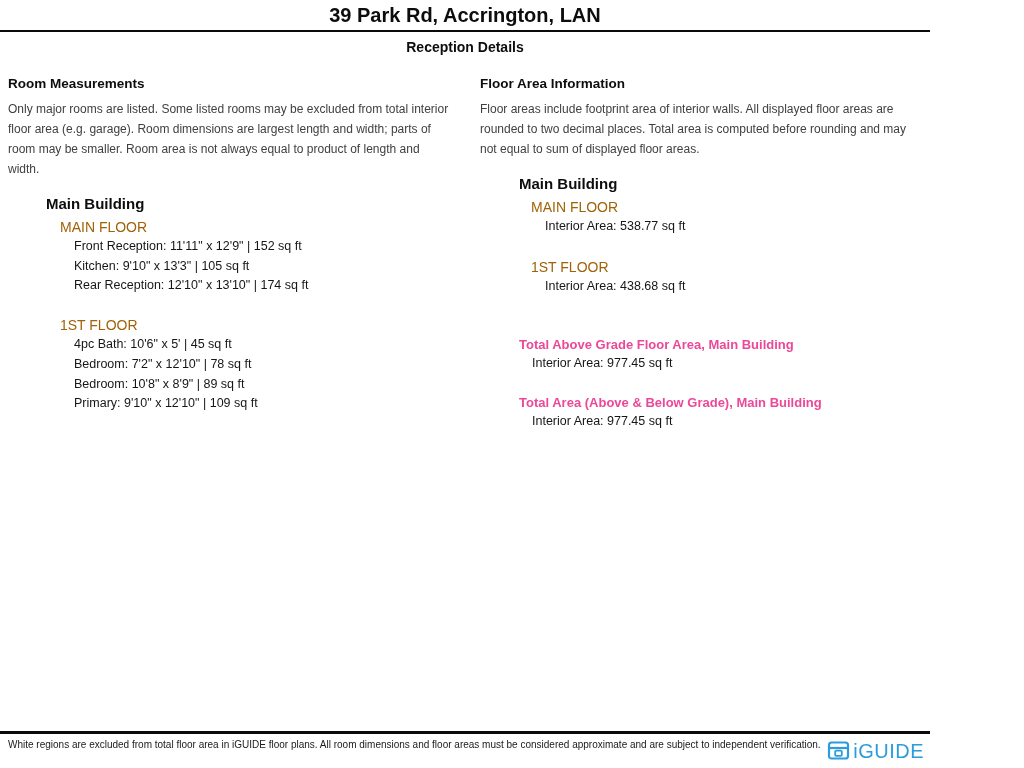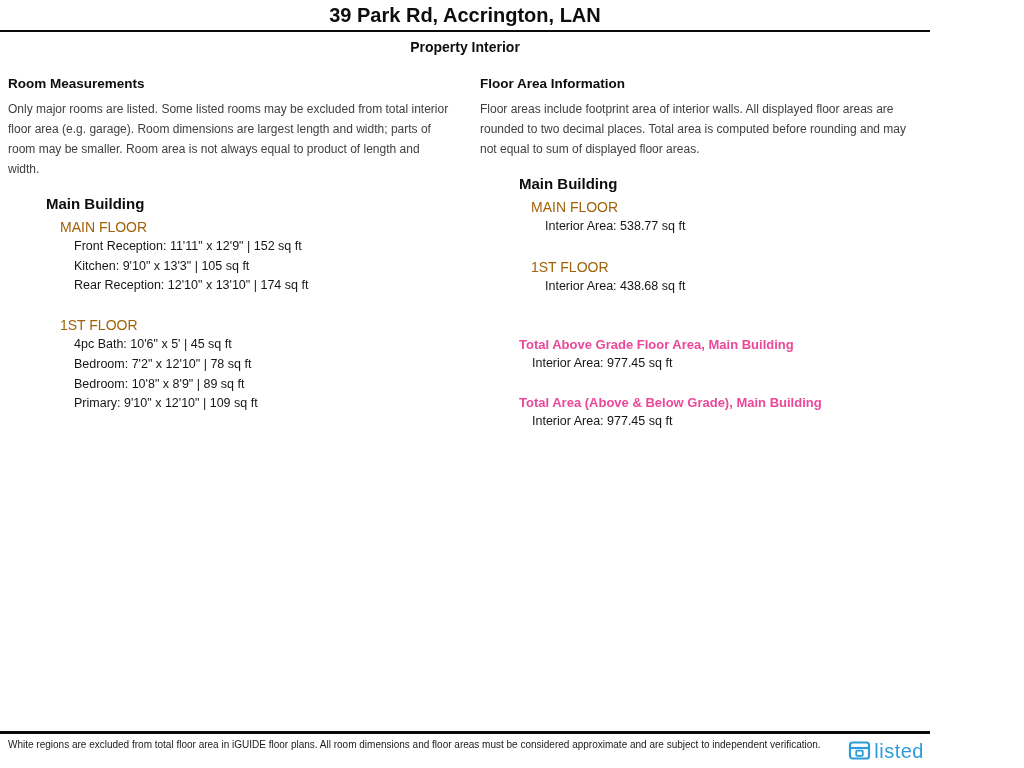--- a/index.html
+++ b/index.html
@@ -90,21 +90,21 @@
     line-height: 22px;
   }
 </style>
 </head>
 <body>
 
 <div class="page">
 
   <div class="doc-title">39 Park Rd, Accrington, LAN</div>
   <div class="rule-top"></div>
-  <div class="doc-subtitle">Property Interior</div>
+  <div class="doc-subtitle">Reception Details</div>
 
   <div class="columns">
 
     <div class="col col-left">
       <div class="section-heading">Room Measurements</div>
       <div class="section-desc">Only major rooms are listed. Some listed rooms may be excluded from total interior floor area (e.g. garage). Room dimensions are largest length and width; parts of room may be smaller. Room area is not always equal to product of length and width.</div>
       <div class="building-block">
         <div class="building-name">Main Building</div>
         <div>
             <div class="floor-section">
@@ -159,18 +159,18 @@
     <div class="footer-content">
       <div class="disclaimer">White regions are excluded from total floor area in iGUIDE floor plans. All room dimensions and floor areas must be considered approximate and are subject to independent verification.</div>
       <a class="brand" href="#">
         <span style="display:inline-flex;">
           <svg width="23" height="23" viewBox="0 0 23 23" aria-hidden="true">
             <rect x="2" y="3.5" width="19" height="16" rx="2.6" fill="none" stroke="#2D9CDB" stroke-width="2.2"></rect>
             <line x1="2" y1="9" x2="21" y2="9" stroke="#2D9CDB" stroke-width="2.2"></line>
             <rect x="8.2" y="11.6" width="6.6" height="5.2" rx="1" fill="none" stroke="#2D9CDB" stroke-width="1.8"></rect>
           </svg>
         </span>
-        <span class="brand-text" style="color: rgb(45, 156, 219);">listed</span>
+        <span class="brand-text" style="color: rgb(45, 156, 219);">iGUIDE</span>
       </a>
     </div>
   </div>
 
 </div>
 
 </body></html>

